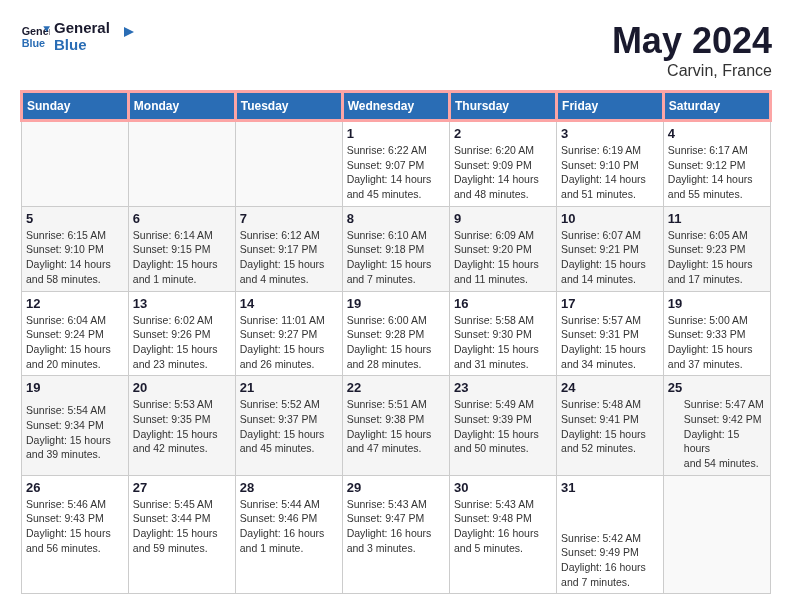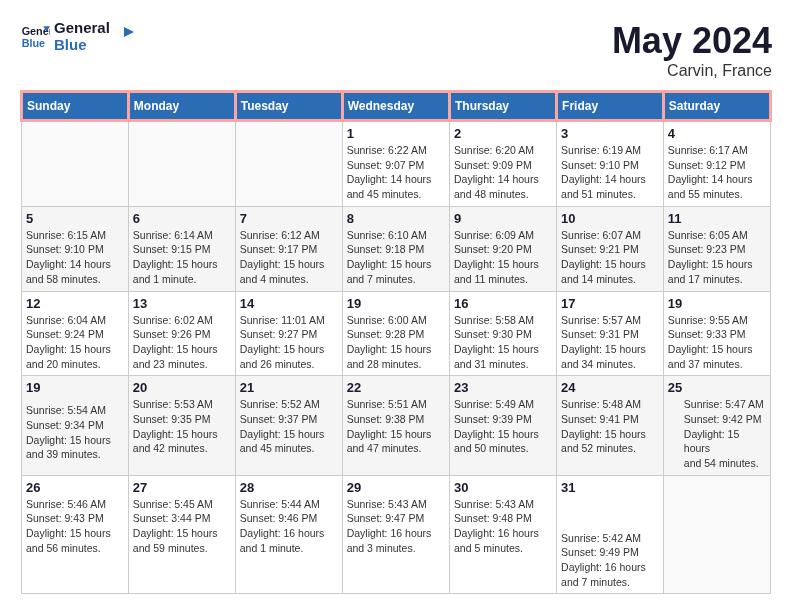--- a/index.html
+++ b/index.html
@@ -237,21 +237,21 @@
         </td>
         <td>
           <div class="day-number">17</div>
           <div class="day-info" style="white-space: pre-line;">Sunrise: 5:57 AM
 Sunset: 9:31 PM
 Daylight: 15 hours
 and 34 minutes.</div>
         </td>
         <td>
           <div class="day-number">19</div>
-          <div class="day-info" style="white-space: pre-line;">Sunrise: 9:55 AM
+          <div class="day-info" style="white-space: pre-line;">Sunrise: 5:00 AM
 Sunset: 9:33 PM
 Daylight: 15 hours
 and 37 minutes.</div>
         </td>
       </tr>
       <tr>
         <td>
           <div class="day-number">19</div>
           <div class="day-info" style="white-space: pre-line; margin-top: 8px;">Sunrise: 5:54 AM
 Sunset: 9:34 PM

